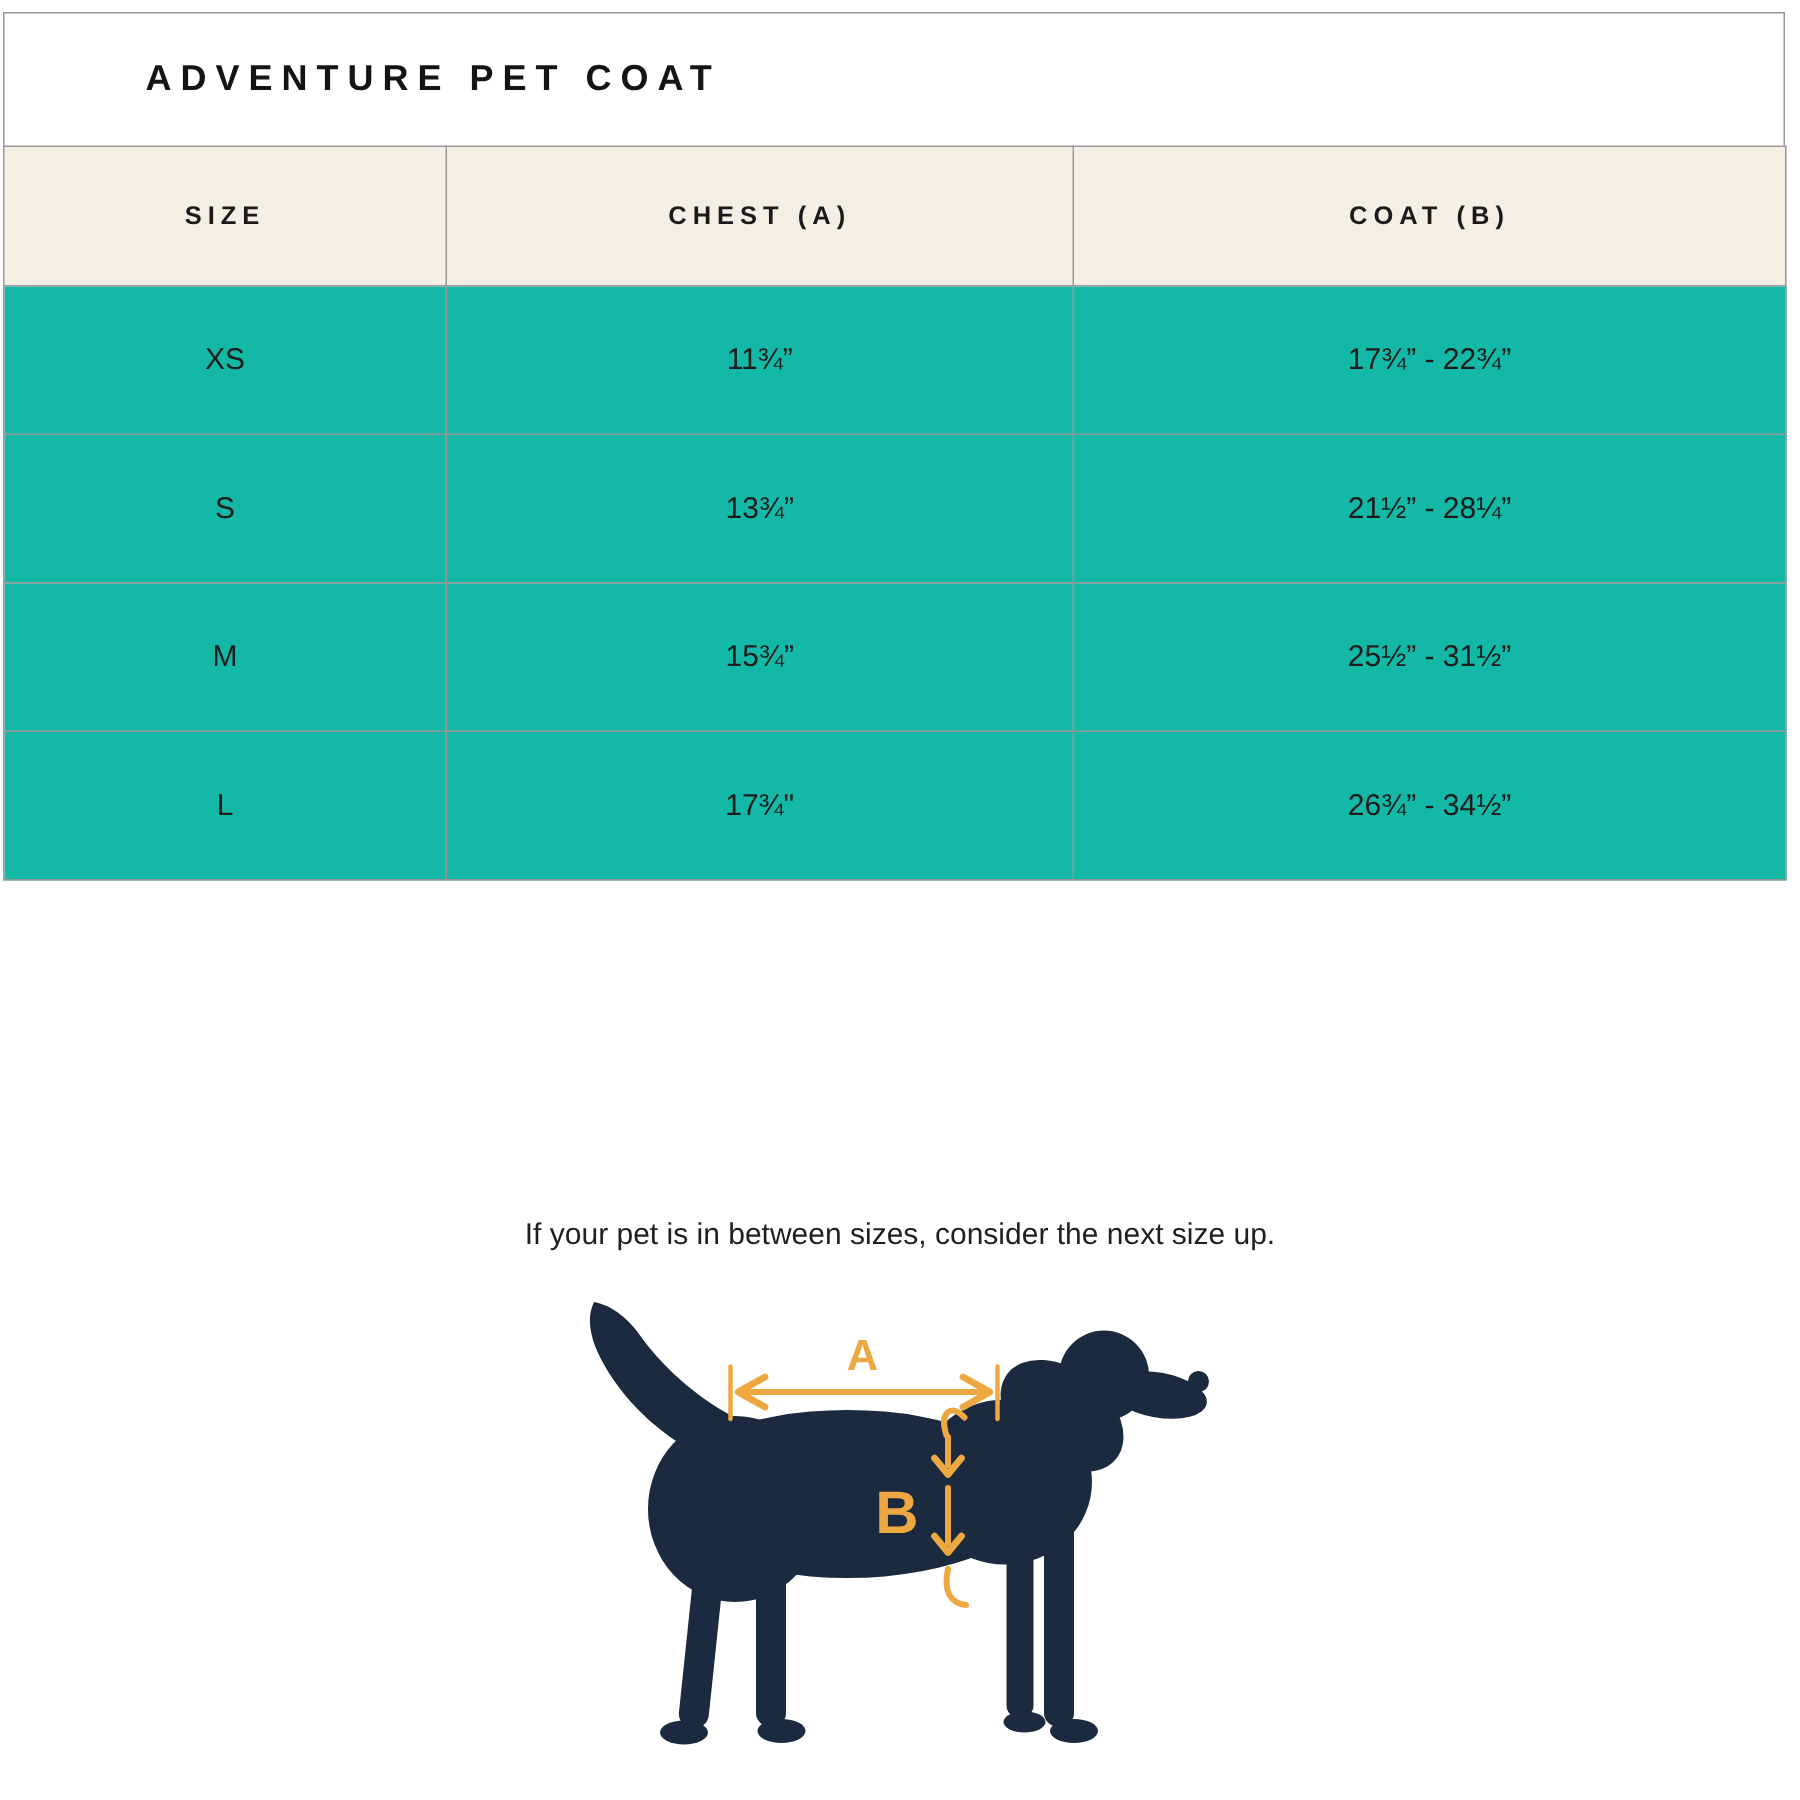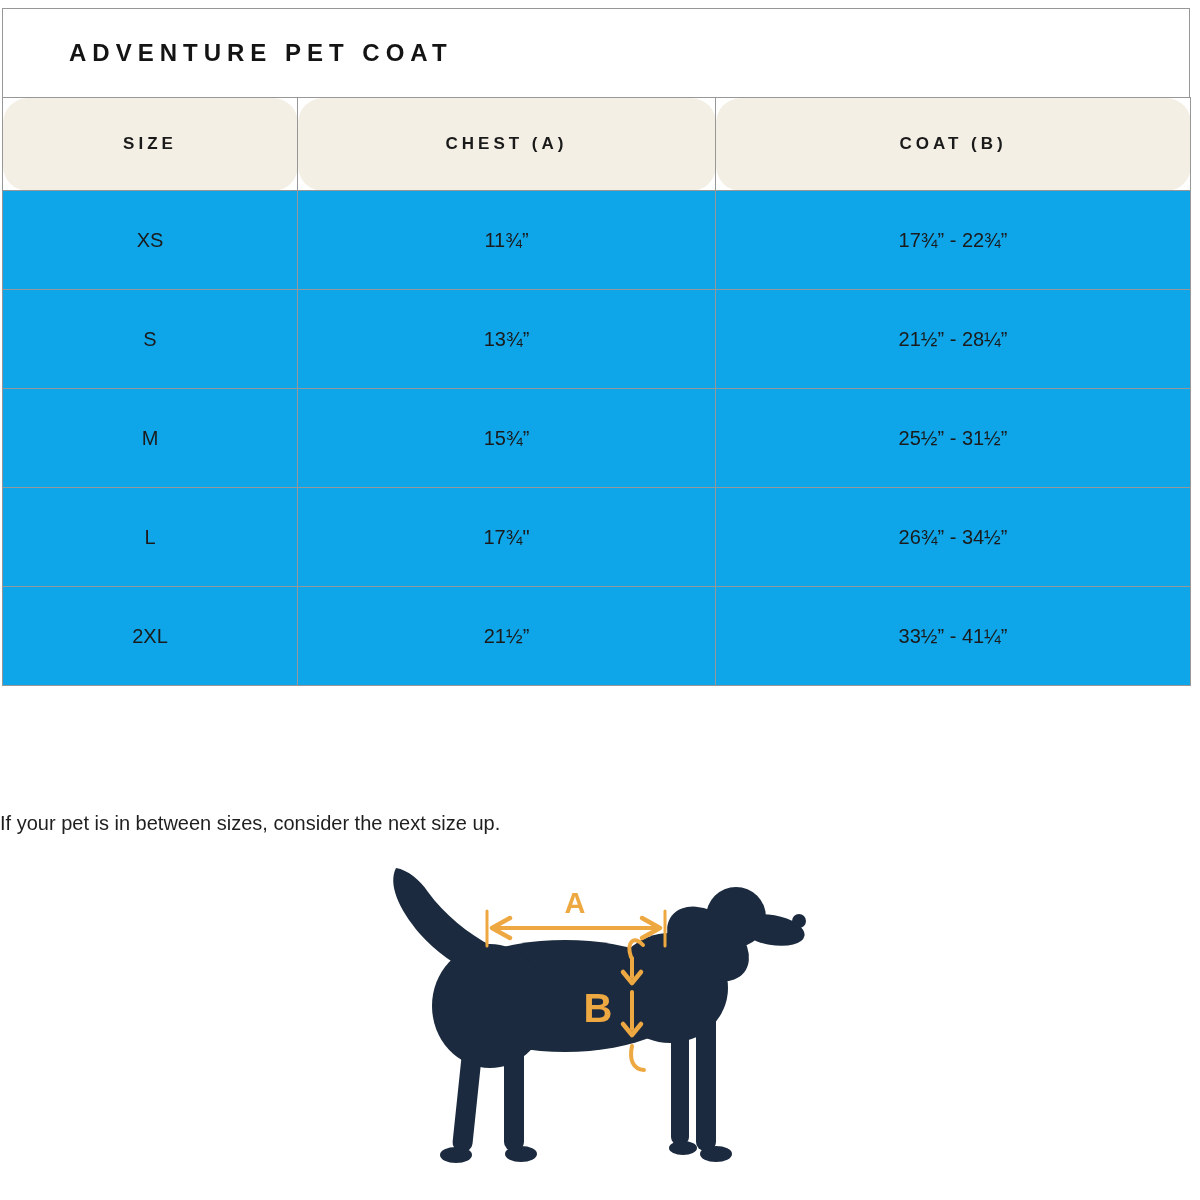--- a/index.html
+++ b/index.html
@@ -14,21 +14,21 @@
     width:1200px;height:1200px;position:relative;
     font-family:"Liberation Sans","DejaVu Sans",sans-serif;
     color:var(--text);
   }
   .title-box{
     position:absolute;left:2px;top:8px;width:1188px;height:89px;
     box-sizing:border-box;
     border:1px solid var(--border);border-bottom:none;
     background:#fff;
     display:flex;align-items:center;
-    padding-left:66px;
+    padding-left:94px;
   }
   .title-box h1{
     margin:0;font-size:24px;font-weight:700;letter-spacing:6px;
     color:#141414;
   }
   table.size-table{
     position:absolute;left:2px;top:97px;width:1188px;
     border-collapse:collapse;table-layout:fixed;
   }
   table.size-table col.c1{width:295px;}
@@ -36,29 +36,28 @@
   table.size-table col.c3{width:475px;}
   table.size-table th, table.size-table td{
     border:1px solid var(--border);
     text-align:center;vertical-align:middle;
     padding:0;
   }
   table.size-table th{
     height:92px;background:var(--header-bg);
     font-size:17px;font-weight:700;letter-spacing:4px;
     color:#1a1a1a;
-    border-radius:25px;
   }
   table.size-table td{
-    height:98px;background:#0ea5e9;font-size:20px;
+    height:98px;background:#14b8a6;font-size:20px;
   }
   td.size-col{font-size:19px;}
   .note{
     position:absolute;left:0;top:812px;width:1200px;
-    font-size:20px;color:#1f1f1f;
+    text-align:center;font-size:20px;color:#1f1f1f;
   }
   .diagram{
     position:absolute;left:380px;top:858px;width:450px;height:340px;
   }
   .dog{fill:var(--dog);}
   .measure{stroke:var(--accent);fill:none;stroke-linecap:round;stroke-linejoin:round;}
   .measure-label{
     fill:var(--accent);
     font-family:"Liberation Sans","DejaVu Sans",sans-serif;
     font-weight:700;
@@ -98,25 +97,20 @@
     <tr>
       <td class="size-col">M</td>
       <td>15¾”</td>
       <td>25½” - 31½”</td>
     </tr>
     <tr>
       <td class="size-col">L</td>
       <td>17¾"</td>
       <td>26¾” - 34½”</td>
     </tr>
-    <tr>
-      <td class="size-col">2XL</td>
-      <td>21½”</td>
-      <td>33½” - 41¼”</td>
-    </tr>
   </tbody>
 </table>
 
 <div class="note">If your pet is in between sizes, consider the next size up.</div>
 
 <svg class="diagram" viewBox="0 0 450 340" xmlns="http://www.w3.org/2000/svg">
 
   <g class="dog">
     <path d="M16,10 C8,26 18,50 40,76 C56,94 76,108 98,118 L112,88 C88,76 64,56 48,34 C40,22 28,12 16,10 Z"></path>
     <ellipse cx="185" cy="138" rx="127" ry="56"></ellipse>

